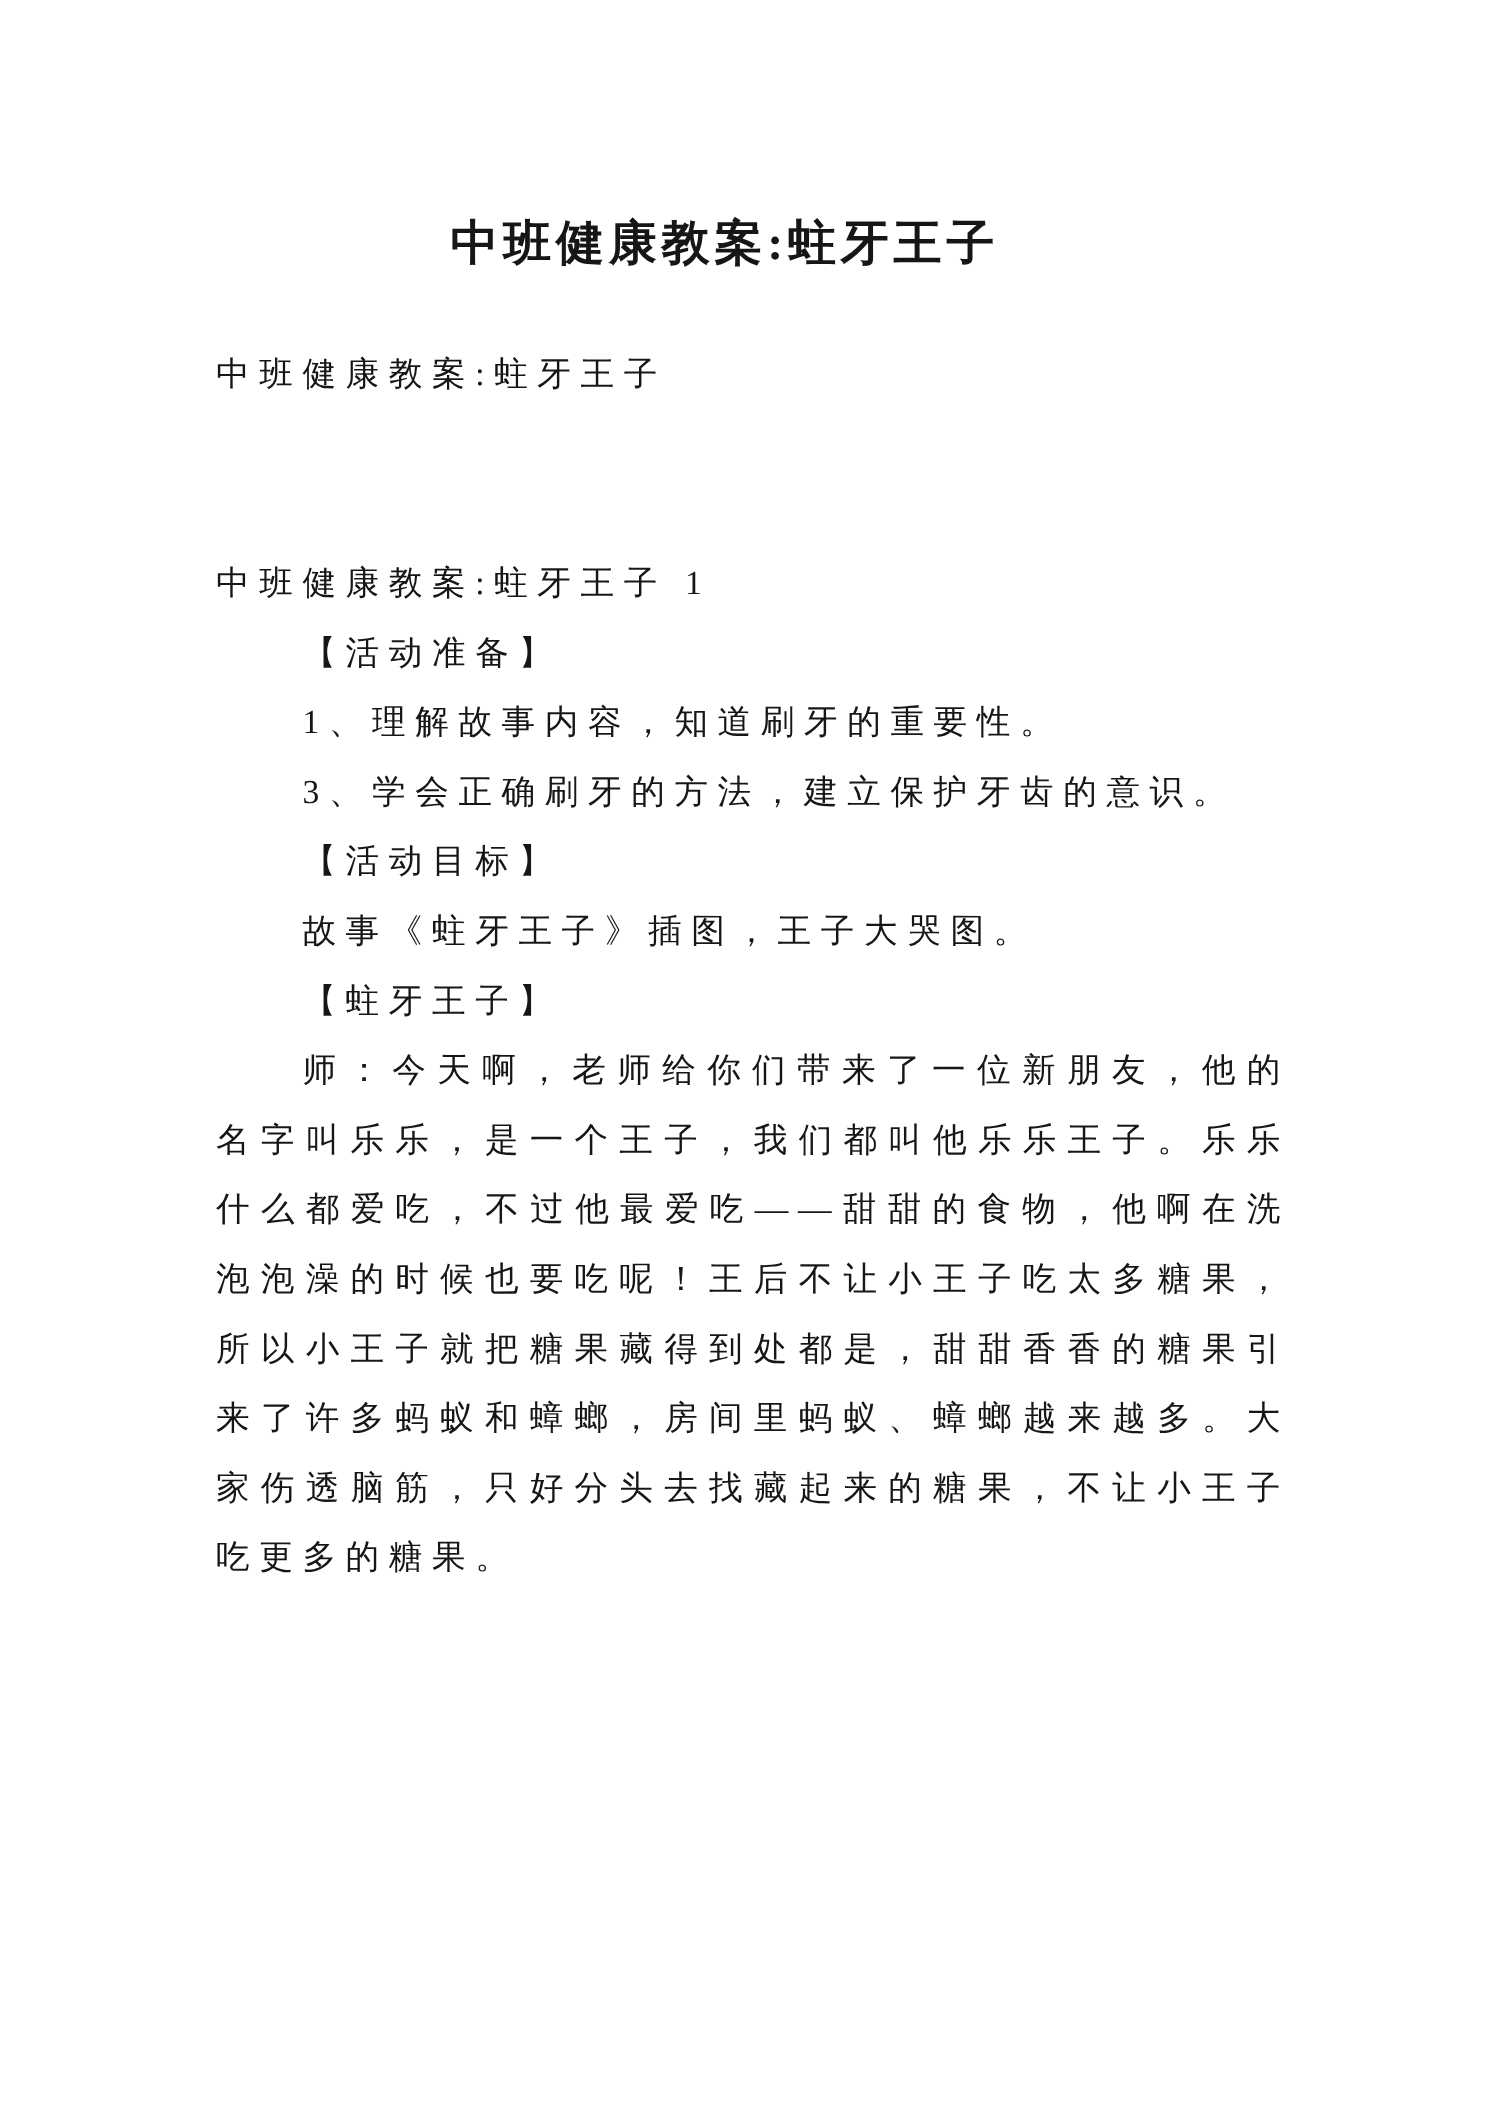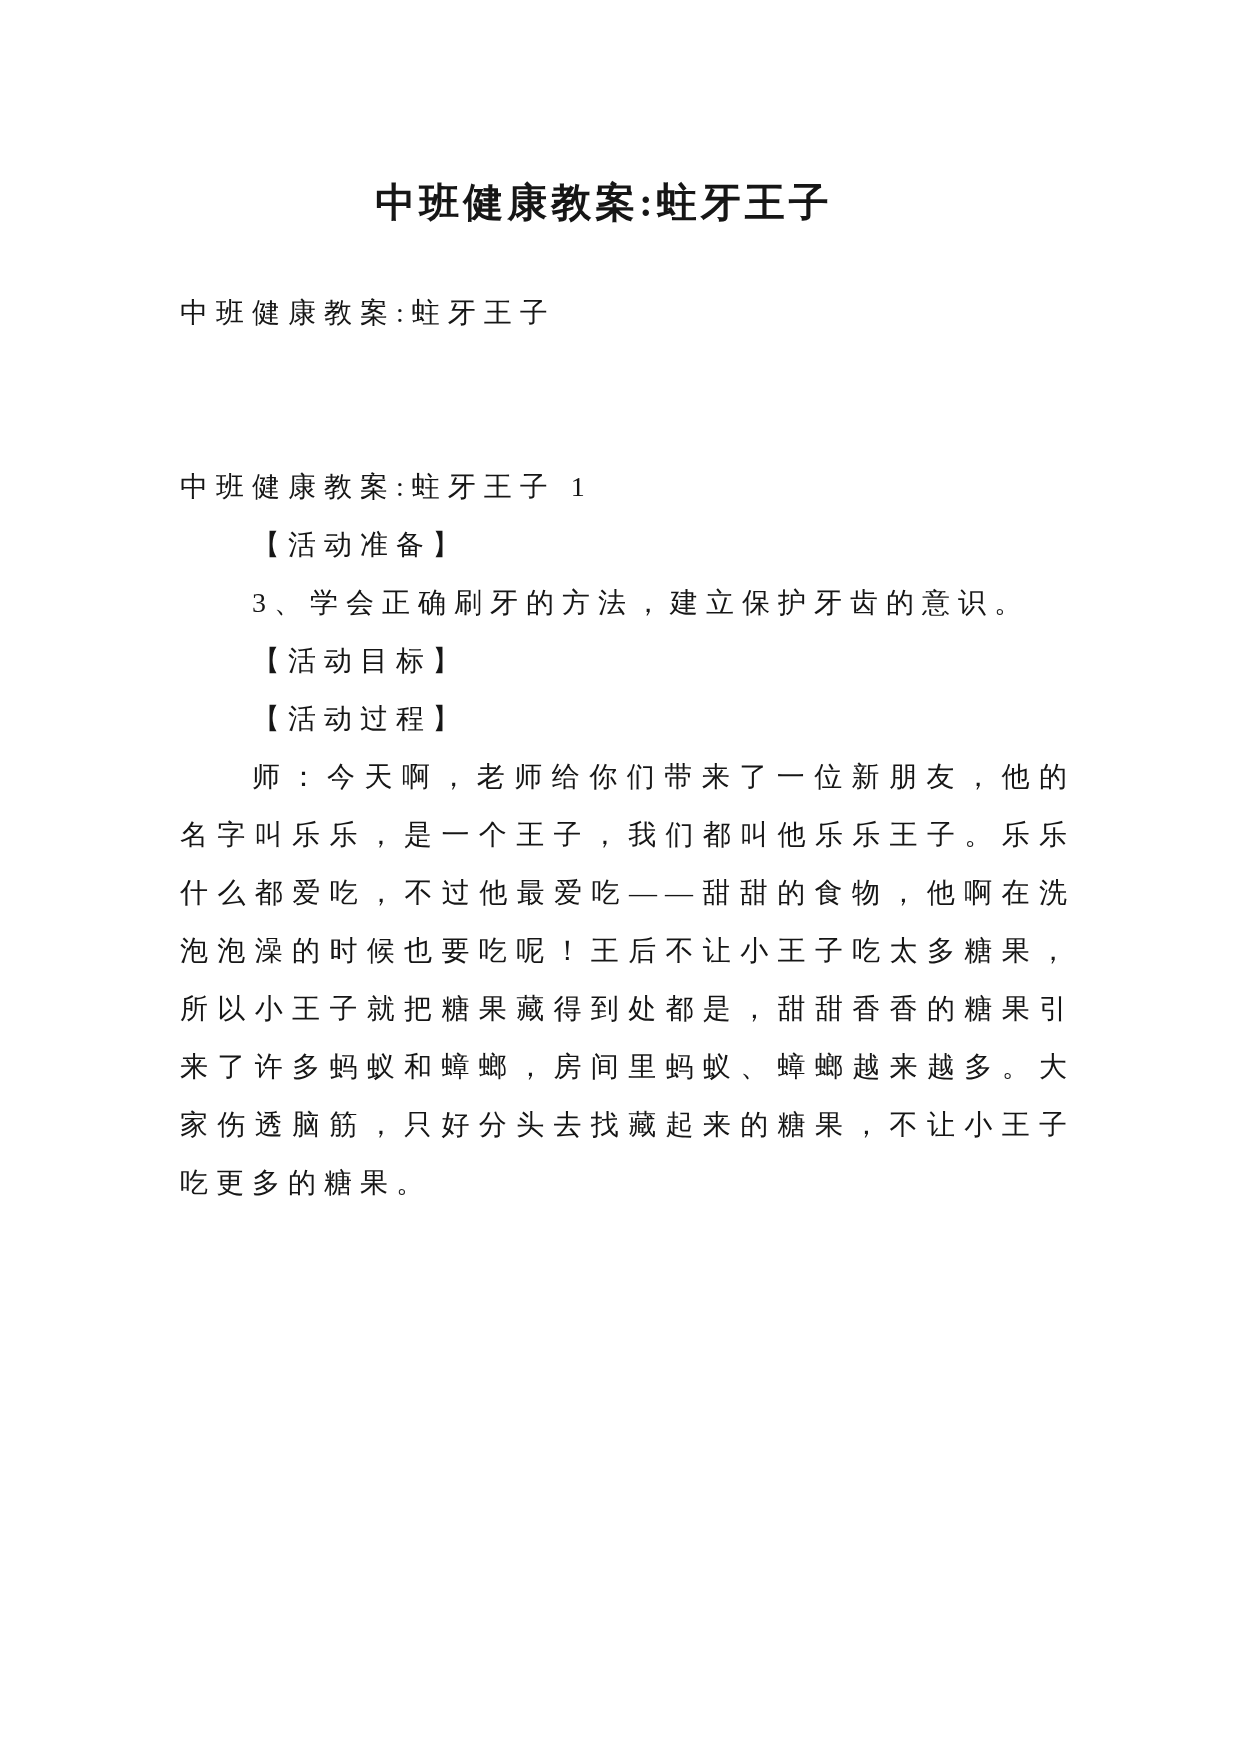--- a/index.html
+++ b/index.html
@@ -62,25 +62,27 @@
 
     <div class="blank"></div>
 
 
     <div class="blank"></div>
 
     <div class="line">中班健康教案:蛀牙王子 1</div>
 
     <div class="line indent">【活动准备】</div>
 
+    <div class="line indent">1、理解故事内容，知道刷牙的重要性。</div>
 
 
     <div class="line indent">3、学会正确刷牙的方法，建立保护牙齿的意识。</div>
 
     <div class="line indent">【活动目标】</div>
 
+    <div class="line indent">故事《蛀牙王子》插图，王子大哭图。</div>
 
-    <div class="line indent">【活动过程】</div>
+    <div class="line indent">【蛀牙王子】</div>
 
     <p class="indent">师：今天啊，老师给你们带来了一位新朋友，他的名字叫乐乐，是一个王子，我们都叫他乐乐王子。乐乐什么都爱吃，不过他最爱吃——甜甜的食物，他啊在洗泡泡澡的时候也要吃呢！王后不让小王子吃太多糖果，所以小王子就把糖果藏得到处都是，甜甜香香的糖果引来了许多蚂蚁和蟑螂，房间里蚂蚁、蟑螂越来越多。大家伤透脑筋，只好分头去找藏起来的糖果，不让小王子吃更多的糖果。</p>
 
   </div>
 </div>
 
 </body></html>

